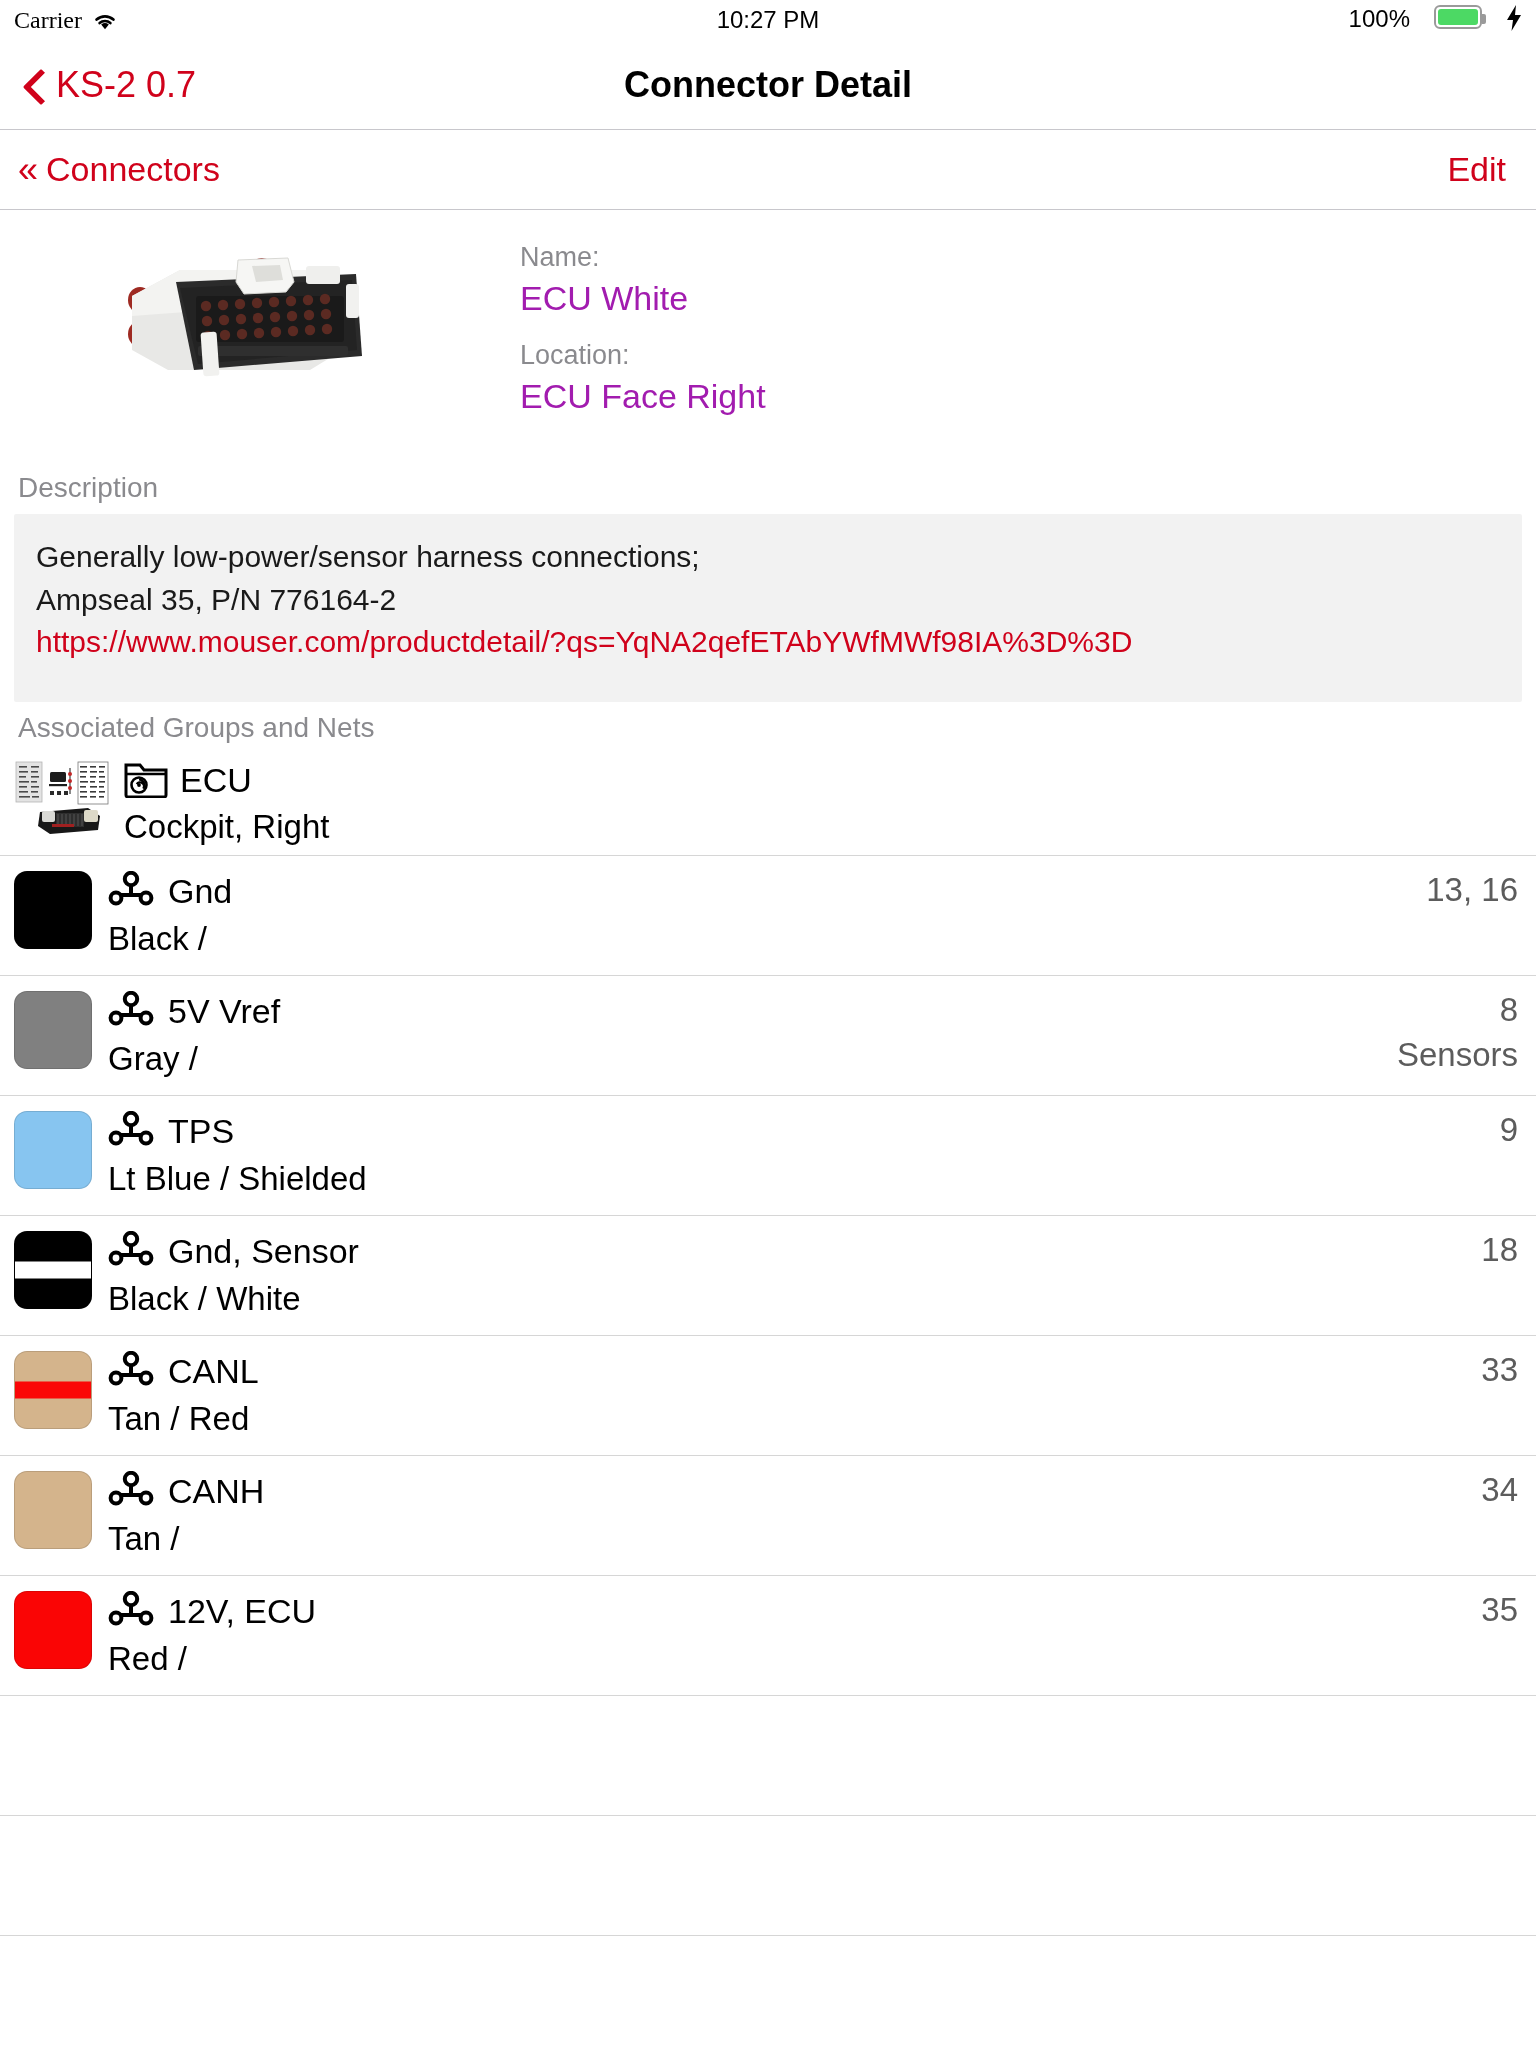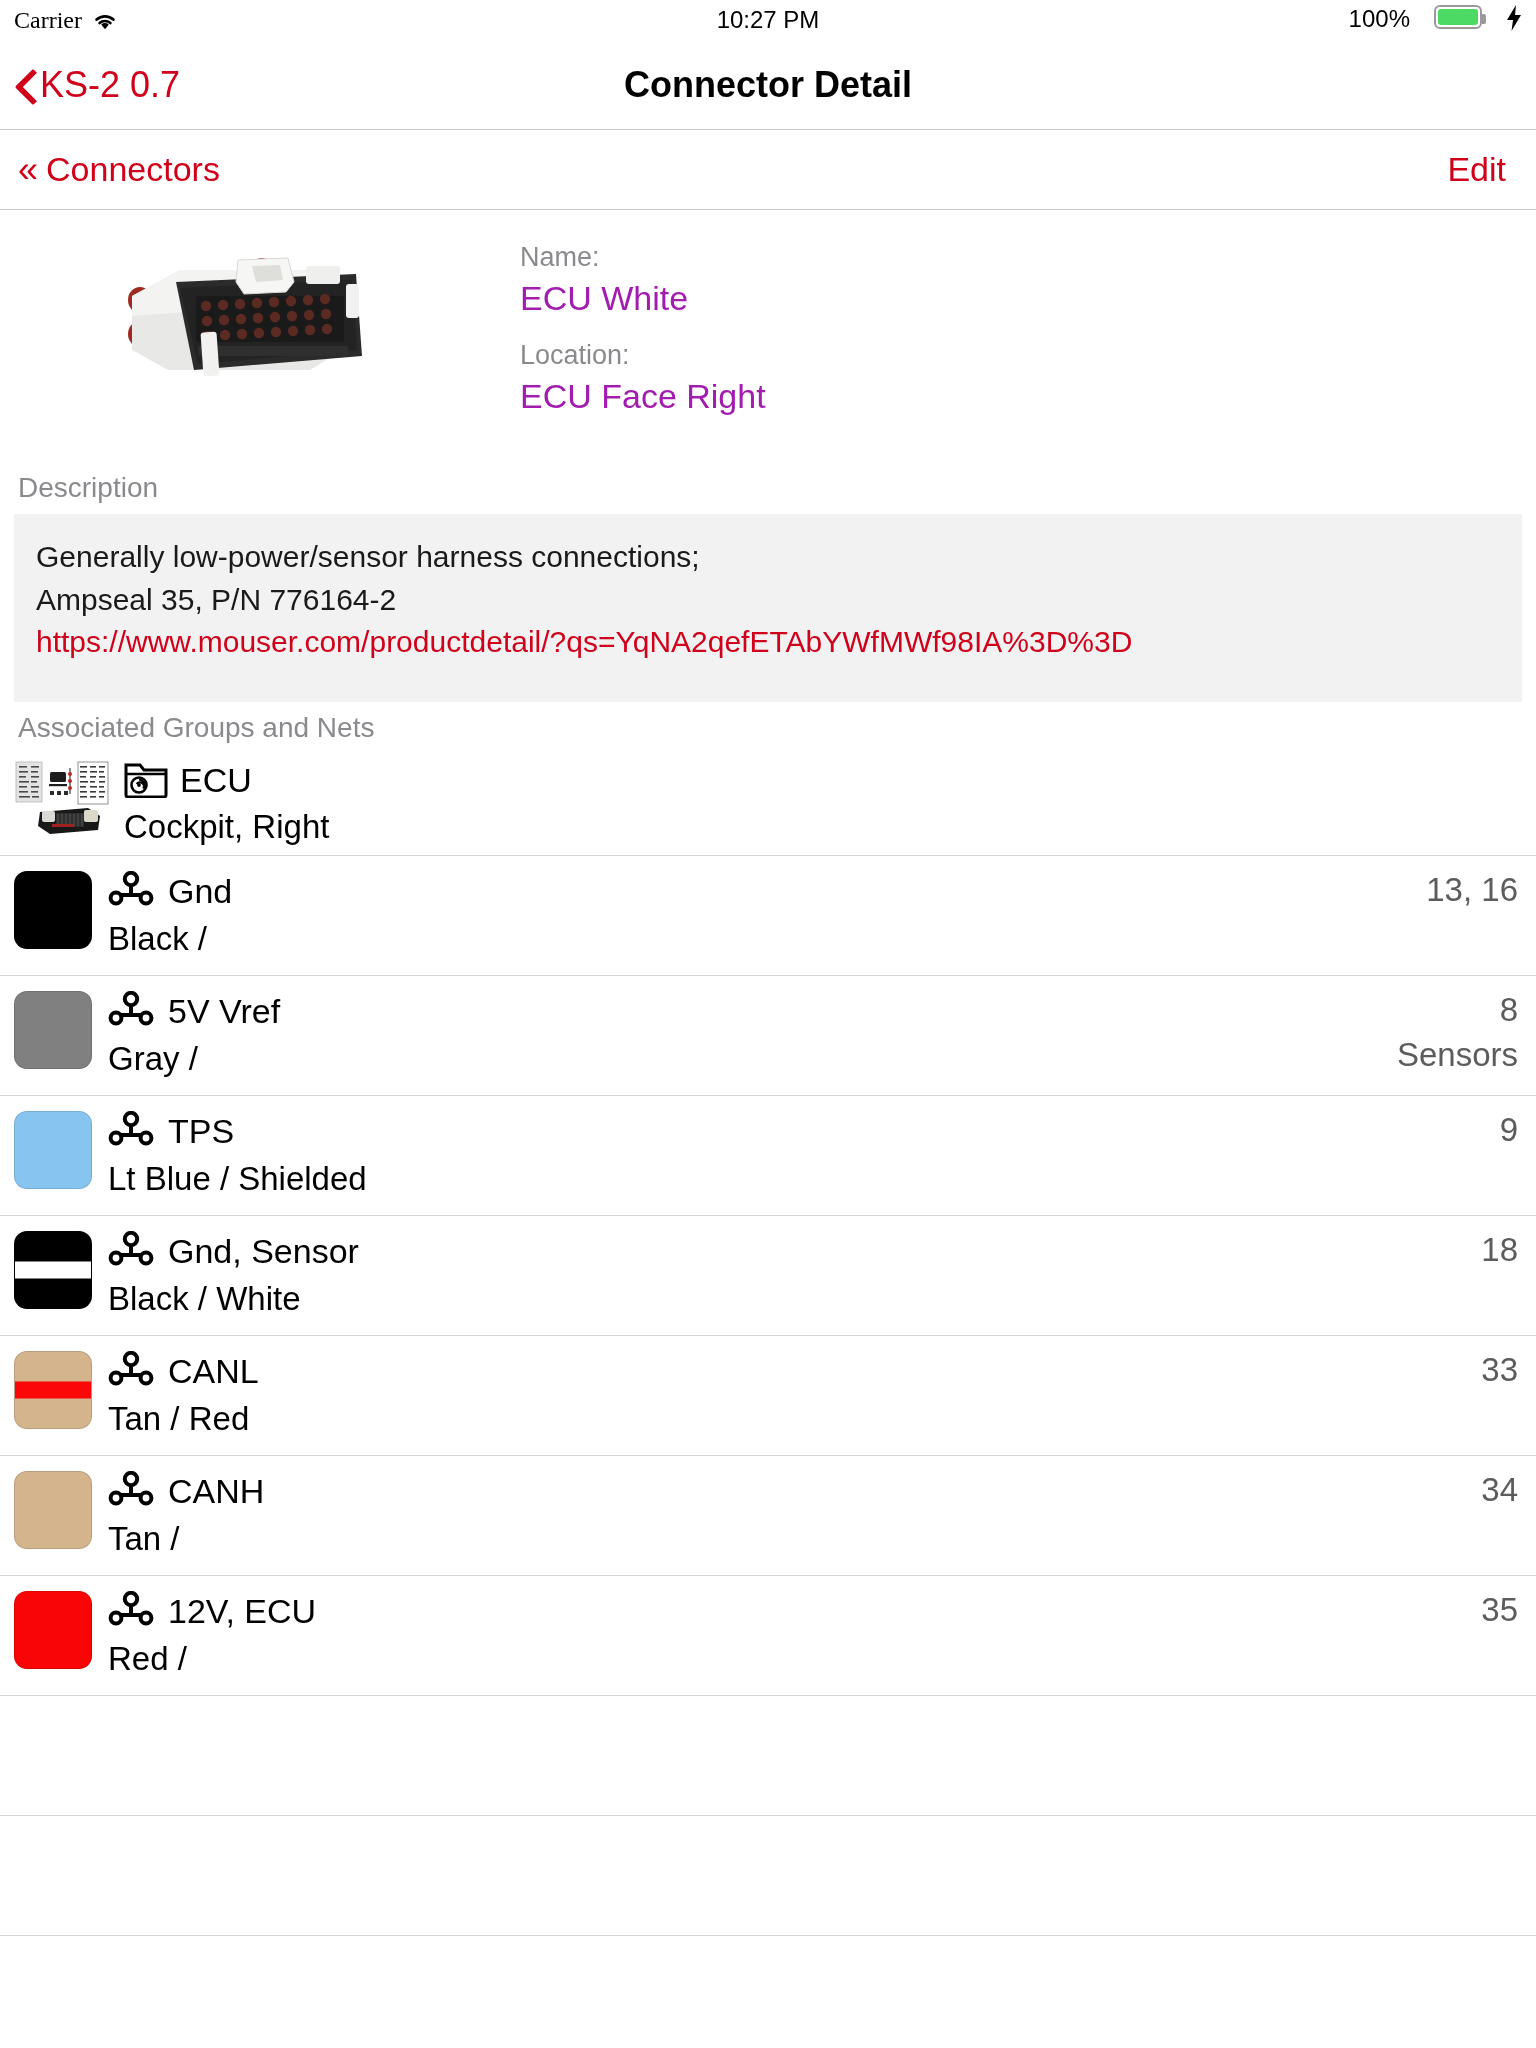--- a/index.html
+++ b/index.html
@@ -67,22 +67,22 @@
     height: 90px;
     position: relative;
     display: flex;
     align-items: center;
     border-bottom: 1px solid #c8c7cc;
     background: #fff;
   }
   .nav-back {
     display: flex;
     align-items: center;
-    gap: 4px;
-    padding-left: 16px;
+    gap: 12px;
+    padding-left: 24px;
     color: #d0021b;
     font-size: 36px;
     cursor: pointer;
   }
   .chev-left {
     display: inline-block;
     width: 20px; height: 34px;
     position: relative;
   }
   .chev-left::before {

